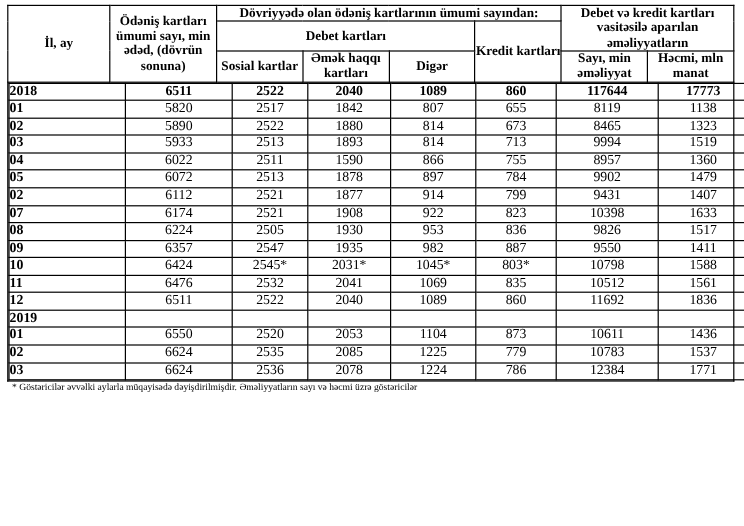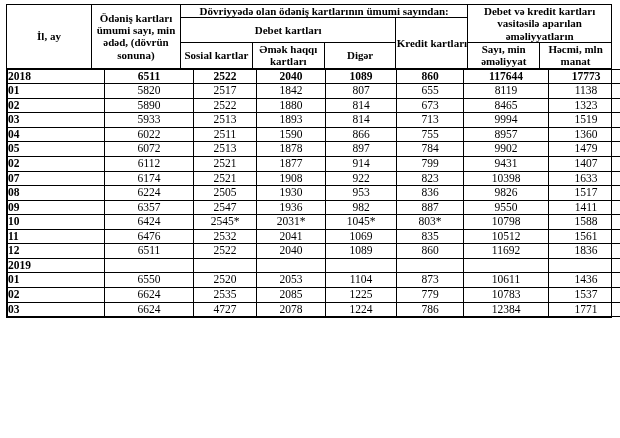--- a/index.html
+++ b/index.html
@@ -194,21 +194,21 @@
             <td class="hdr-emek">1930</td>
             <td class="hdr-diger">953</td>
             <td class="hdr-kredit">836</td>
             <td class="hdr-sayi">9826</td>
             <td class="hdr-hecmi">1517</td>
           </tr>
           <tr>
             <td class="hdr-il-ay label">09</td>
             <td class="hdr-umumi">6357</td>
             <td class="hdr-sosial">2547</td>
-            <td class="hdr-emek">1936</td>
+            <td class="hdr-emek">1935</td>
             <td class="hdr-diger">982</td>
             <td class="hdr-kredit">887</td>
             <td class="hdr-sayi">9550</td>
             <td class="hdr-hecmi">1411</td>
           </tr>
           <tr>
             <td class="hdr-il-ay label">10</td>
             <td class="hdr-umumi">6424</td>
             <td class="hdr-sosial">2545*</td>
             <td class="hdr-emek">2031*</td>
@@ -263,24 +263,25 @@
             <td class="hdr-sosial">2535</td>
             <td class="hdr-emek">2085</td>
             <td class="hdr-diger">1225</td>
             <td class="hdr-kredit">779</td>
             <td class="hdr-sayi">10783</td>
             <td class="hdr-hecmi">1537</td>
           </tr>
           <tr>
             <td class="hdr-il-ay label">03</td>
             <td class="hdr-umumi">6624</td>
-            <td class="hdr-sosial">4727</td>
+            <td class="hdr-sosial">2536</td>
             <td class="hdr-emek">2078</td>
             <td class="hdr-diger">1224</td>
             <td class="hdr-kredit">786</td>
             <td class="hdr-sayi">12384</td>
             <td class="hdr-hecmi">1771</td>
           </tr>
         </tbody>
     </table>
   </div>
 
+  <div class="footnote">* Göstəricilər əvvəlki aylarla müqayisədə dəyişdirilmişdir. Əməliyyatların sayı və həcmi üzrə göstəricilər</div>
 </div>
 
 </body></html>

